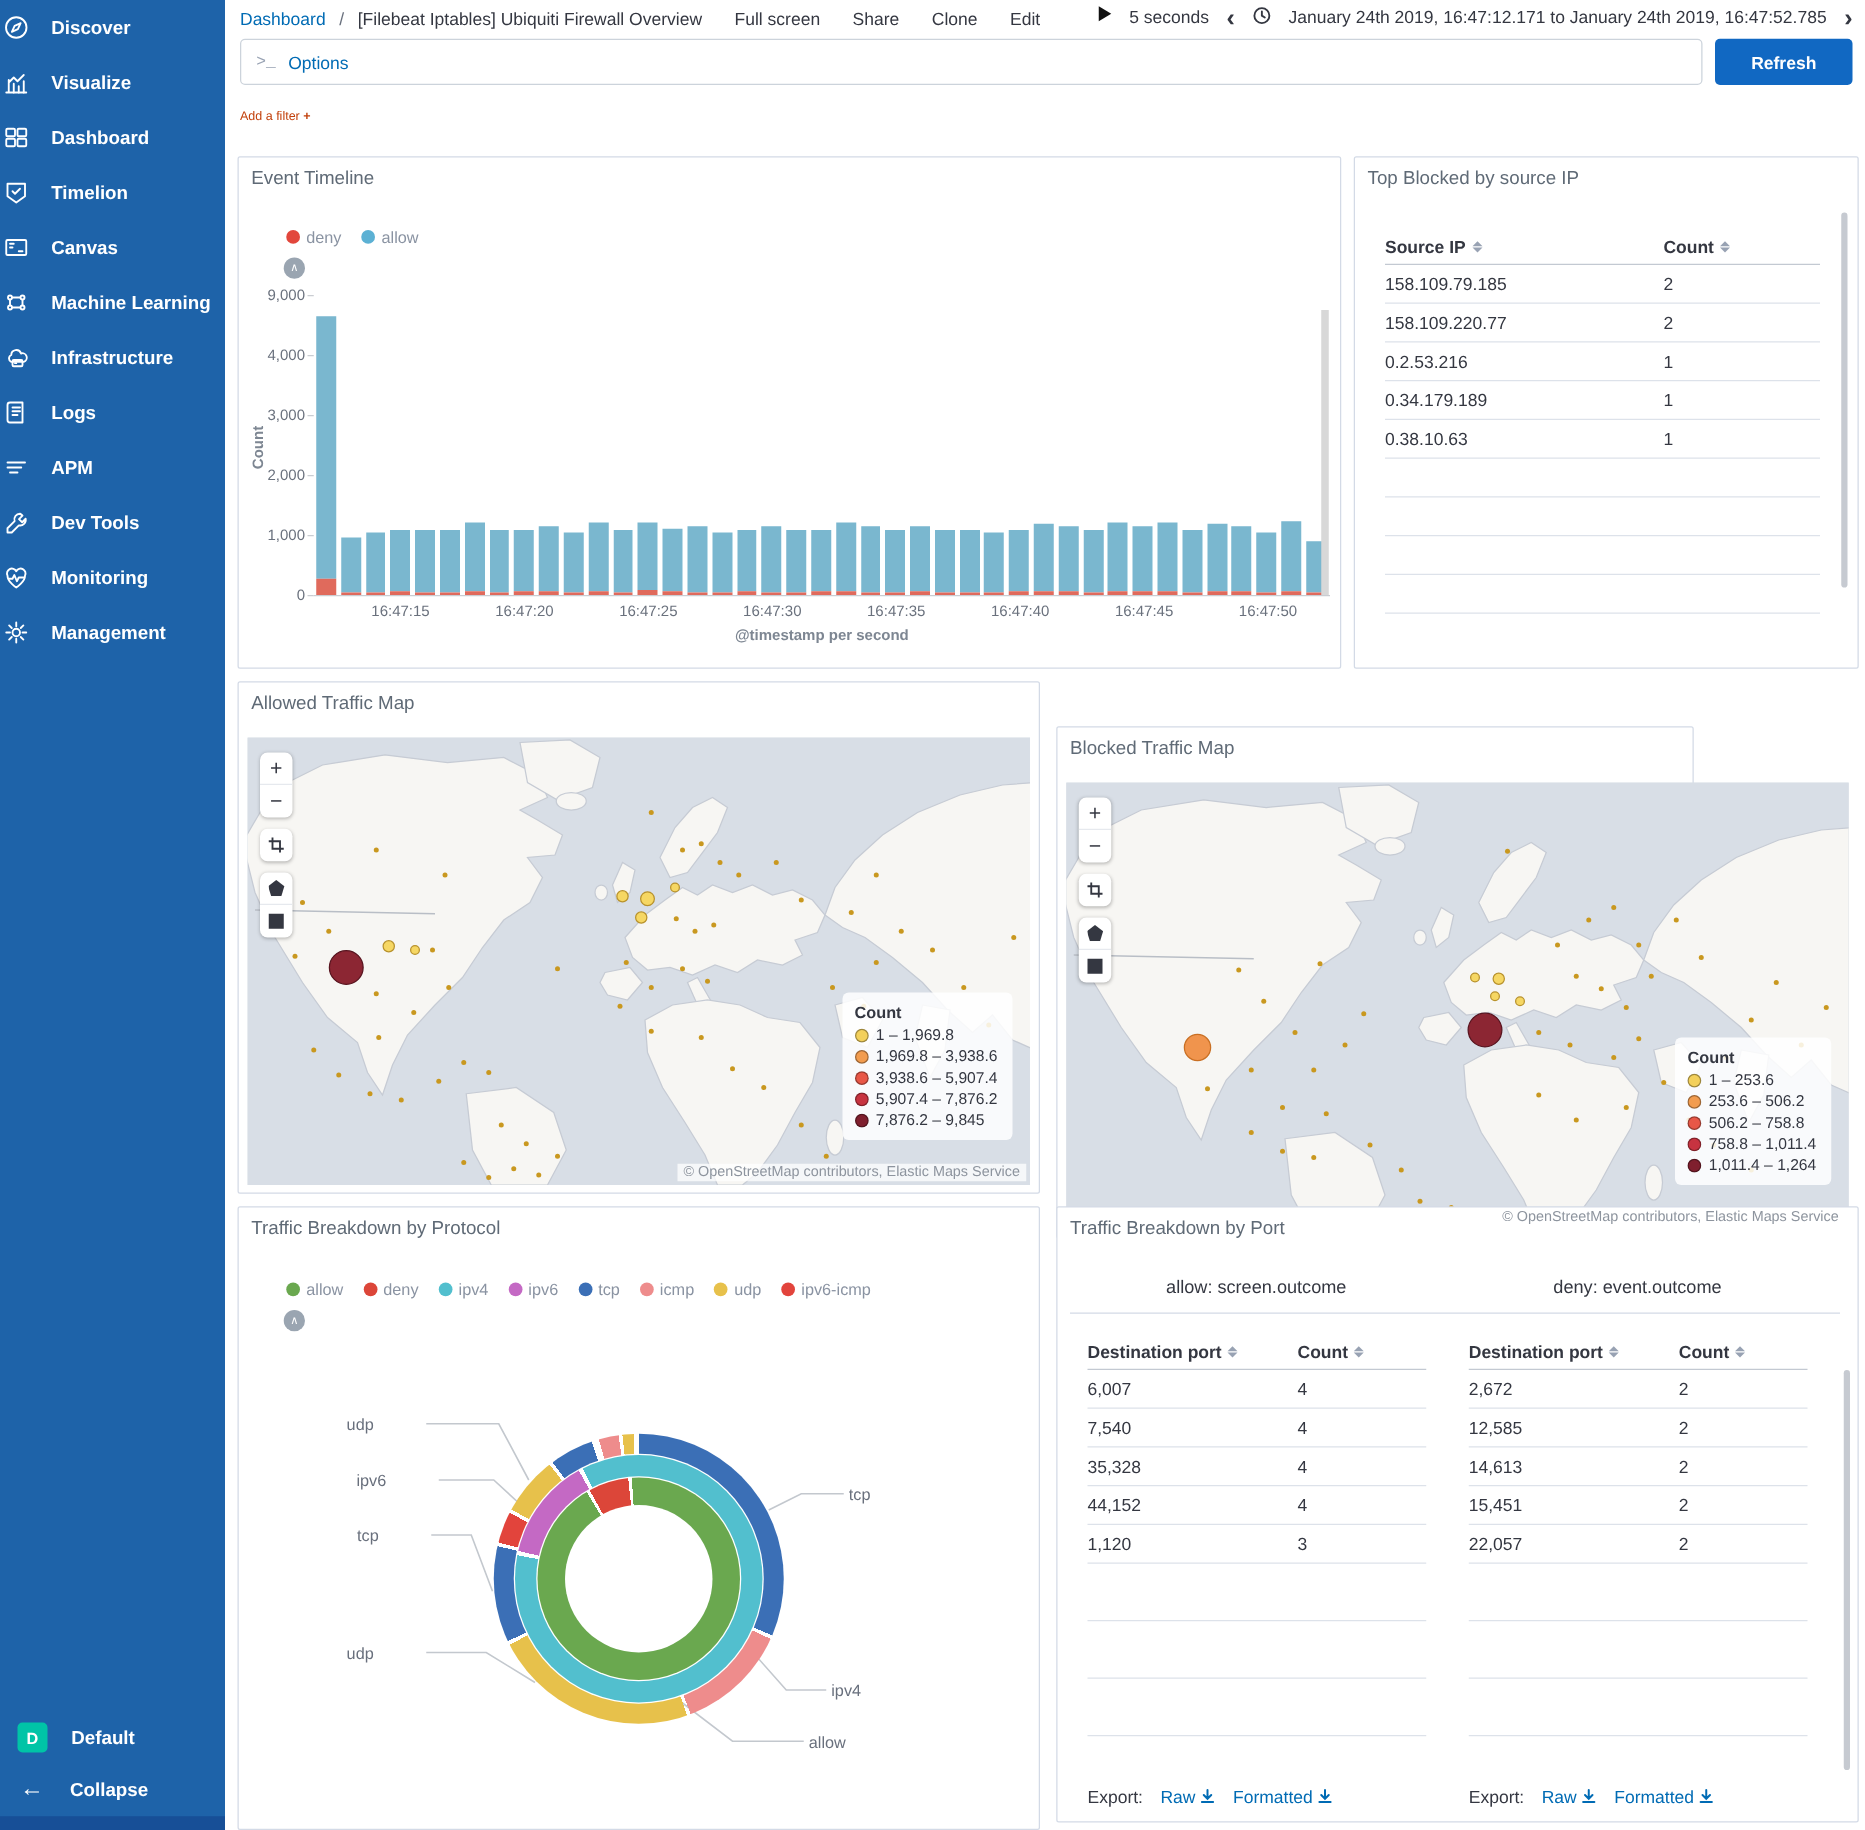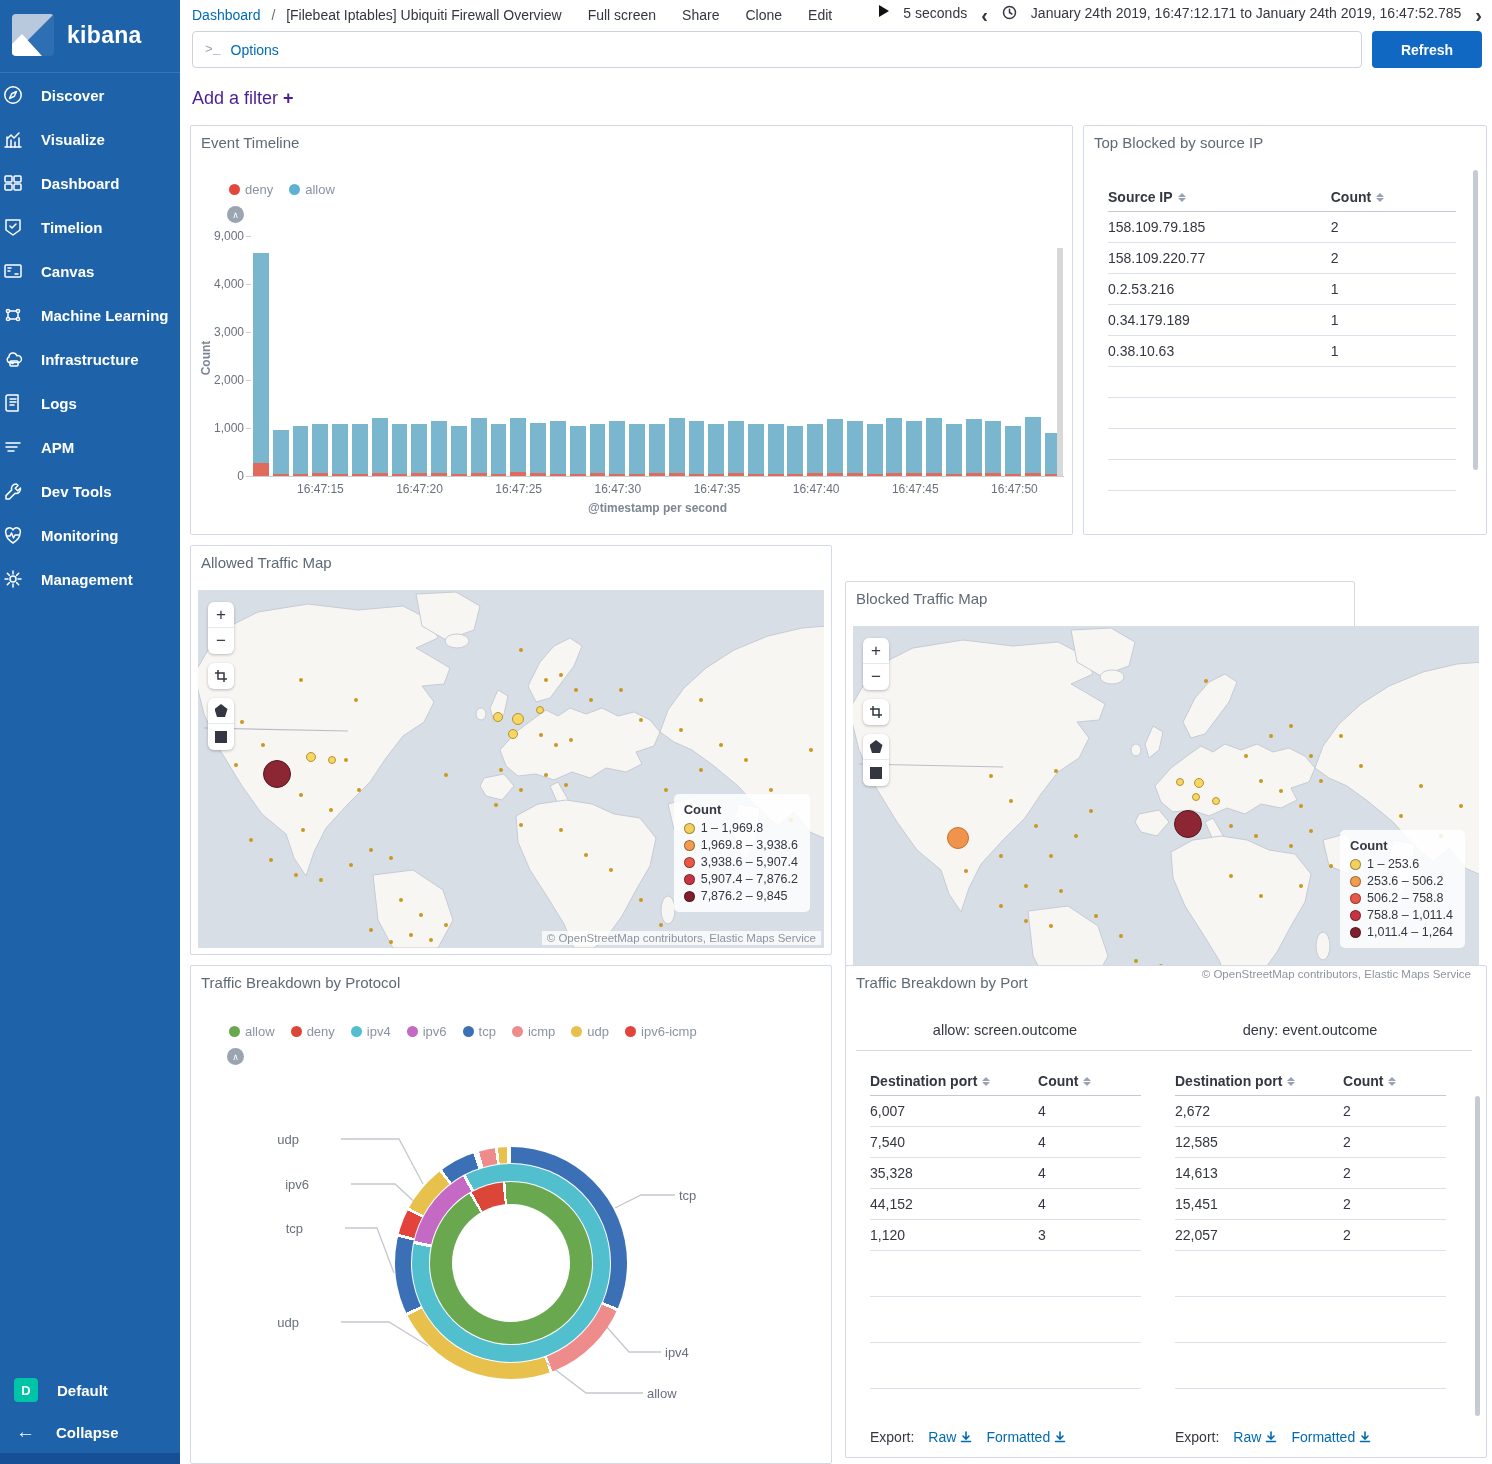--- a/index.html
+++ b/index.html
@@ -37,21 +37,21 @@
   #clock-icon { width:15px; height:15px; }
   #timerange-text { color:#343741; }
 
   
   #search-box { position:absolute; left:192px; top:31px; width:1170px; height:37px; border:1px solid #ccd3db; border-radius:4px; background:#fff; display:flex; align-items:center; padding:0 12px; }
   #search-prompt { color:#98a2b3; font-family:"Liberation Mono","DejaVu Sans Mono",monospace; font-size:13px; margin-right:10px; }
   #search-input { border:none; outline:none; flex:1; font-size:14px; color:#343741; font-family:inherit; }
   #search-input::placeholder { color:#9aa5b1; }
   #options-link { color:#006bb4; font-size:14px; cursor:pointer; }
   #refresh-btn { position:absolute; left:1372px; top:31px; width:110px; height:37px; background:#1168c2; border:none; border-radius:4px; color:#fff; font-size:14px; font-weight:600; font-family:inherit; cursor:pointer; }
-  #addfilter-link { position:absolute; left:192px; top:88px; color:#4c1d95; font-size:18px; cursor:pointer; }
+  #addfilter-link { position:absolute; left:192px; top:88px; color:#c2410c; font-size:10px; cursor:pointer; }
   #addfilter-link b { font-weight:700; }
 
   
   .panel { position:absolute; background:#fff; border:1px solid #d3dae6; border-radius:2px; }
   .panel-title { position:absolute; left:10px; top:8px; font-size:15px; color:#5f6a76; }
   #panel-timeline  { left:190px; top:125px; width:883px; height:410px; }
   #panel-ipblocked { left:1083px; top:125px; width:404px; height:410px; }
   #panel-allowmap  { left:190px; top:545px; width:642px; height:410px; }
   #panel-blockmap  { left:845px; top:545px; width:510px; height:410px;margin-top:36px; }
   #panel-protocol  { left:190px; top:965px; width:642px; height:499px; }
@@ -115,29 +115,20 @@
   
   .port-subtitle { position:absolute; top:56px; font-size:14.5px; color:#343741; text-align:center; width:270px; }
   #port-divider { position:absolute; left:10px; right:14px; top:84px; border-top:1px solid #d3dae6; }
   .export-row { position:absolute; bottom:12px; font-size:14px; color:#343741; display:flex; gap:14px; align-items:center; }
   .export-link { color:#006bb4; cursor:pointer; display:inline-flex; align-items:center; gap:4px; }
 </style>
 </head>
 <body>
 
 <div id="sidebar">
-  <div id="logo-block">
-    <div id="logo-mark">
-      <svg viewBox="0 0 42 42">
-        <polygon points="0,0 42,0 0,42" fill="#b9c9dd"></polygon>
-        <polygon points="0,42 30,42 10,20 0,30" fill="#ffffff"></polygon>
-      </svg>
-    </div>
-    <div id="logo-text">kibana</div>
-  </div>
   <div id="side-items">
       <div class="side-item">
         <span class="icn"><svg viewBox="0 0 22 22" fill="none" stroke="#fff" stroke-width="1.5" stroke-linecap="round" stroke-linejoin="round">
             <circle cx="11" cy="11" r="8.2"></circle>
             <path d="M14.5 7.5l-2.2 4.8-4.8 2.2 2.2-4.8z"></path>
           </svg></span>
         <span class="lbl">Discover</span>
       </div>
       <div class="side-item">
         <span class="icn"><svg viewBox="0 0 22 22" fill="none" stroke="#fff" stroke-width="1.5" stroke-linecap="round" stroke-linejoin="round">

